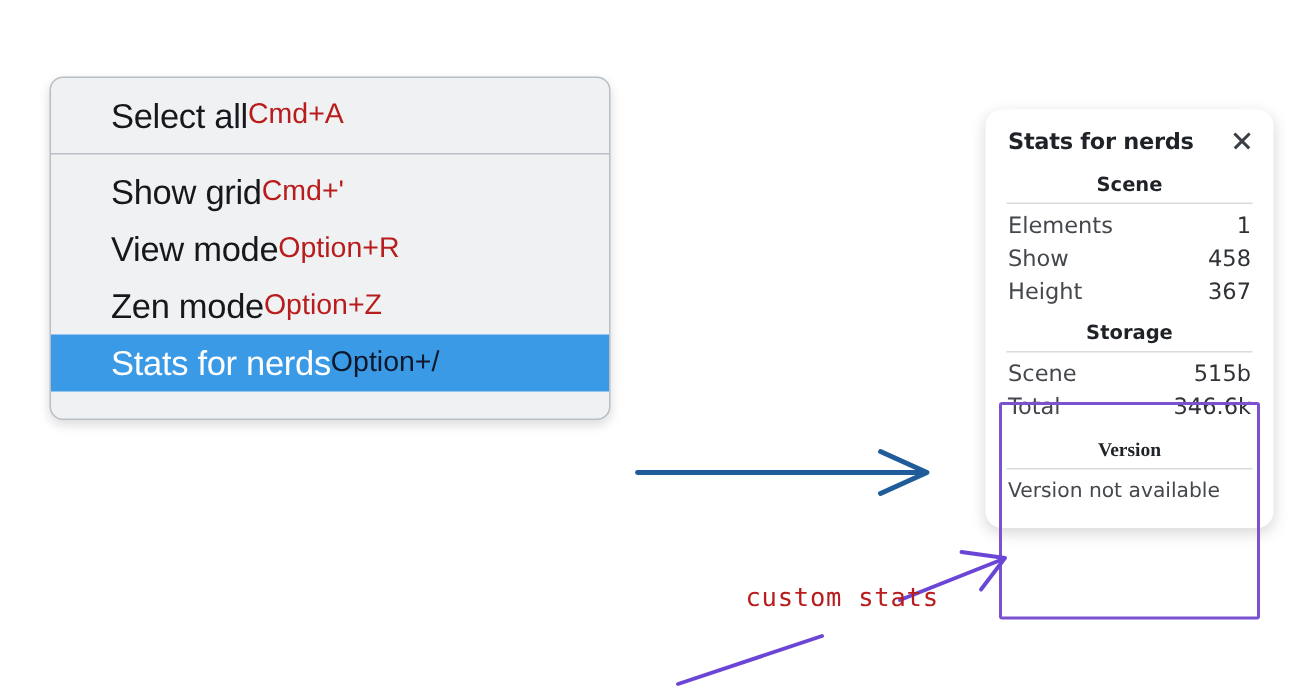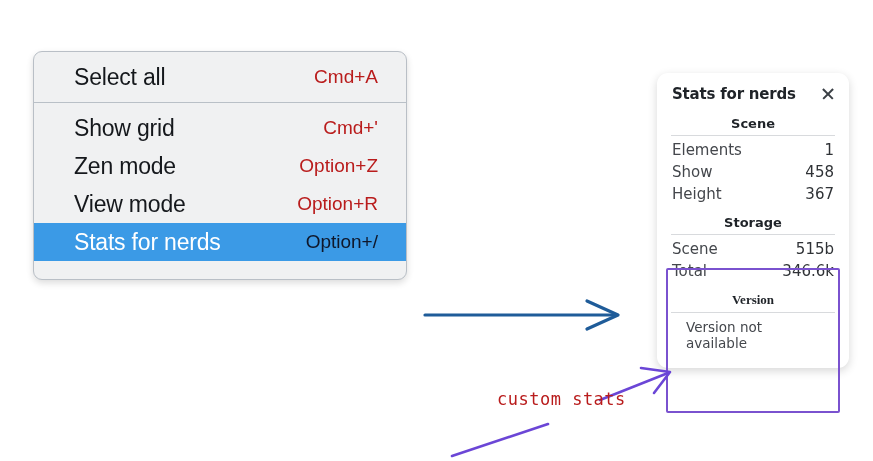--- a/index.html
+++ b/index.html
@@ -15,21 +15,21 @@
     position:absolute;left:33px;top:51px;width:372px;
     background:#f0f1f2;
     border:1px solid #b9bfc6;
     border-radius:9px;
     box-shadow:0 3px 7px rgba(0,0,0,0.14);
     overflow:hidden;
   }
   .menu-section{padding:6px 0;}
   .menu-sep{height:1px;background:#b9c0c7;}
   .menu-item{
-    display:flex;align-items:center;justify-content:space-between;
+    display:flex;align-items:center;
     padding:5px 28px 5px 40px;
     height:38px;box-sizing:border-box;
   }
   .menu-item .label{
     font-size:23px;color:#15181c;letter-spacing:-0.2px;white-space:nowrap;
   }
   .menu-item .shortcut{
     font-size:19px;color:#b91c1c;white-space:nowrap;
   }
   .menu-item.selected{background:#3b9ae6;}
@@ -63,21 +63,21 @@
   .sec-title{
     text-align:center;font-size:13px;font-weight:bold;color:#1f2328;
     padding:1px 0 4px 0;
   }
   .divider{height:1px;background:#d8dadd;margin:0 14px 3px 14px;}
   .row{
     display:flex;justify-content:space-between;
     padding:2px 15px;font-size:15px;color:#44474c;
   }
   .row .val{color:#2f3236;}
-  .note{padding:3px 29px;font-size:13.5px;color:#44474c;}
+  .note{padding:3px 15px;font-size:13.5px;color:#44474c;}
 
   
   .custom-box{
     position:absolute;left:9px;top:183px;width:174px;height:145px;
     border:2px solid #7a52cf;border-radius:2px;
     box-sizing:border-box;pointer-events:none;
   }
   .custom-inner{position:relative;}
 
   
@@ -103,26 +103,26 @@
     </div>
 
     <div class="menu-sep"></div>
 
     <div class="menu-section">
       <div class="menu-item">
         <span class="label">Show grid</span>
         <span class="shortcut">Cmd+'</span>
       </div>
       <div class="menu-item">
+        <span class="label">View mode</span>
+        <span class="shortcut">Option+R</span>
+      </div>
+      <div class="menu-item">
         <span class="label">Zen mode</span>
         <span class="shortcut">Option+Z</span>
-      </div>
-      <div class="menu-item">
-        <span class="label">View mode</span>
-        <span class="shortcut">Option+R</span>
       </div>
       <div class="menu-item selected">
         <span class="label">Stats for nerds</span>
         <span class="shortcut">Option+/</span>
       </div>
     </div>
 
     <div class="menu-foot"></div>
   </div>
 

